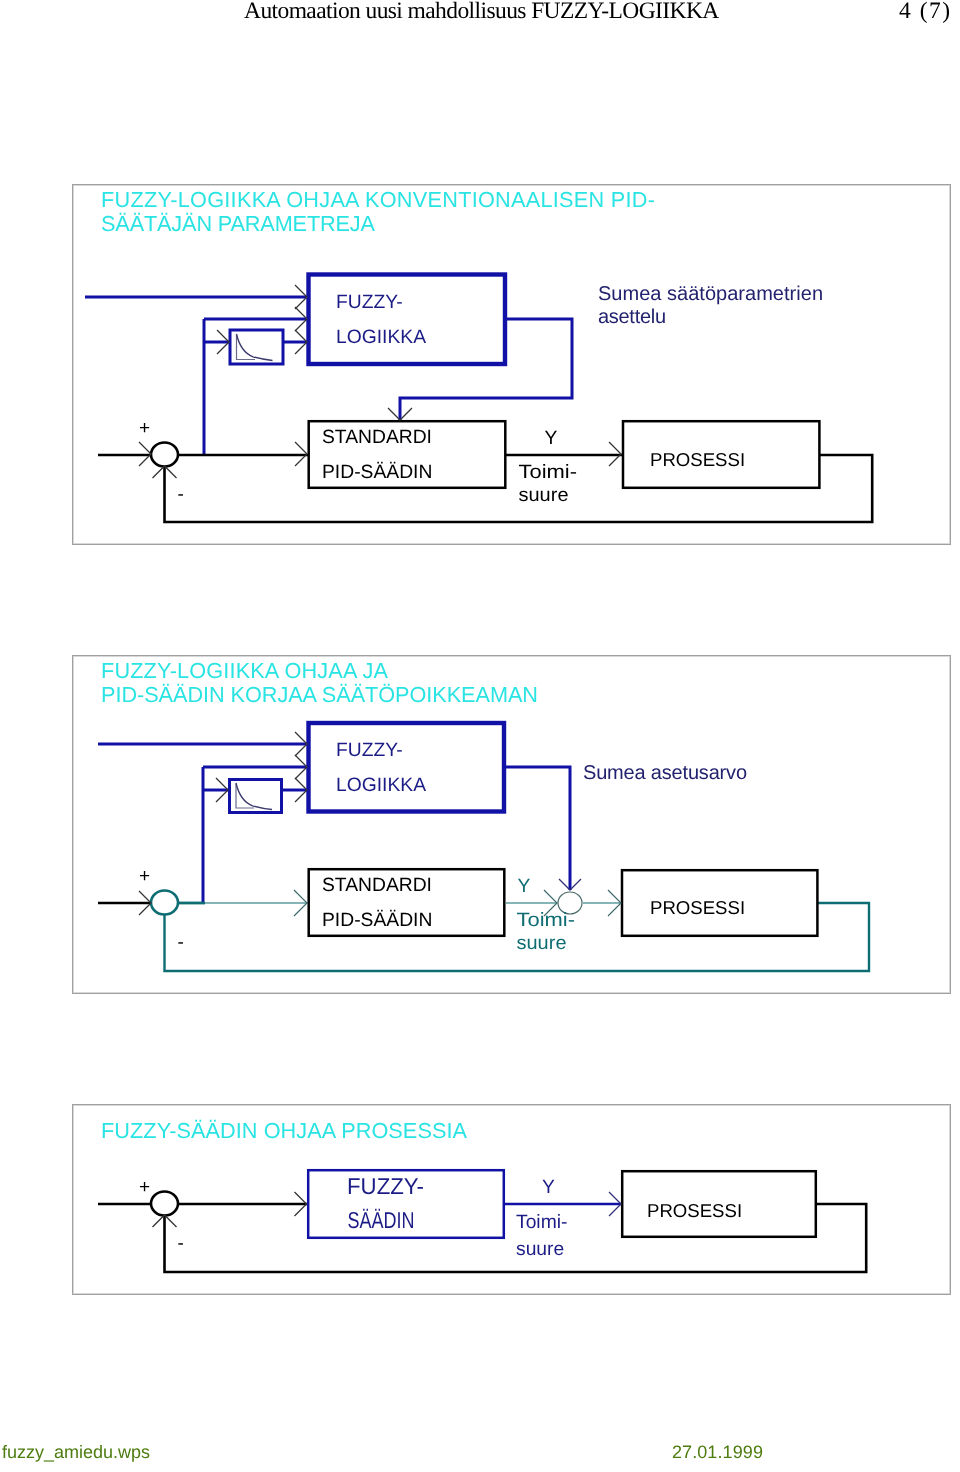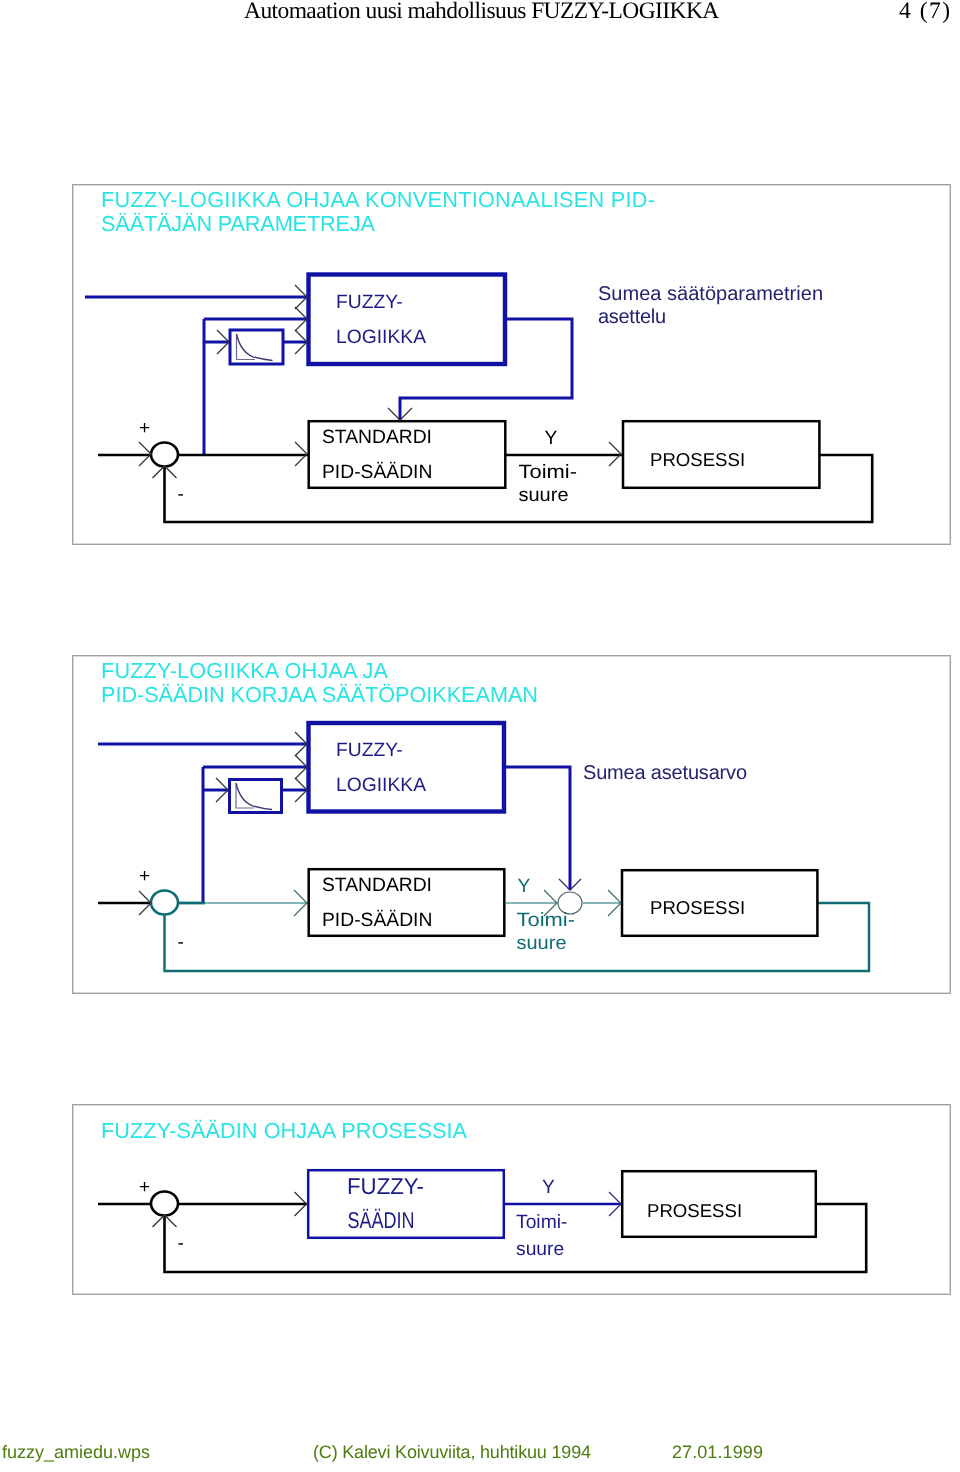--- a/index.html
+++ b/index.html
@@ -202,15 +202,14 @@
       <use href="#arrR" x="306.5" y="1204"></use>
       <use href="#arrRb" x="621" y="1204"></use>
       <use href="#arrU" x="164.5" y="1215"></use>
     </g>
   </svg>
 
 </div>
 
 <div class="page" style="pointer-events:none;background:none;">
   <div class="ftr" style="left:2px;top:1442px;">fuzzy_amiedu.wps</div>
-  <div class="ftr" style="left:313px;top:1442px;letter-spacing:-0.175px;">(C) Kalevi Koivuviita, huhtikuu 1994</div>
   <div class="ftr" style="right:1px;top:1442px;letter-spacing:0.1px;margin-left:28px;">27.01.1999</div>
 </div>
 
 </body></html>

